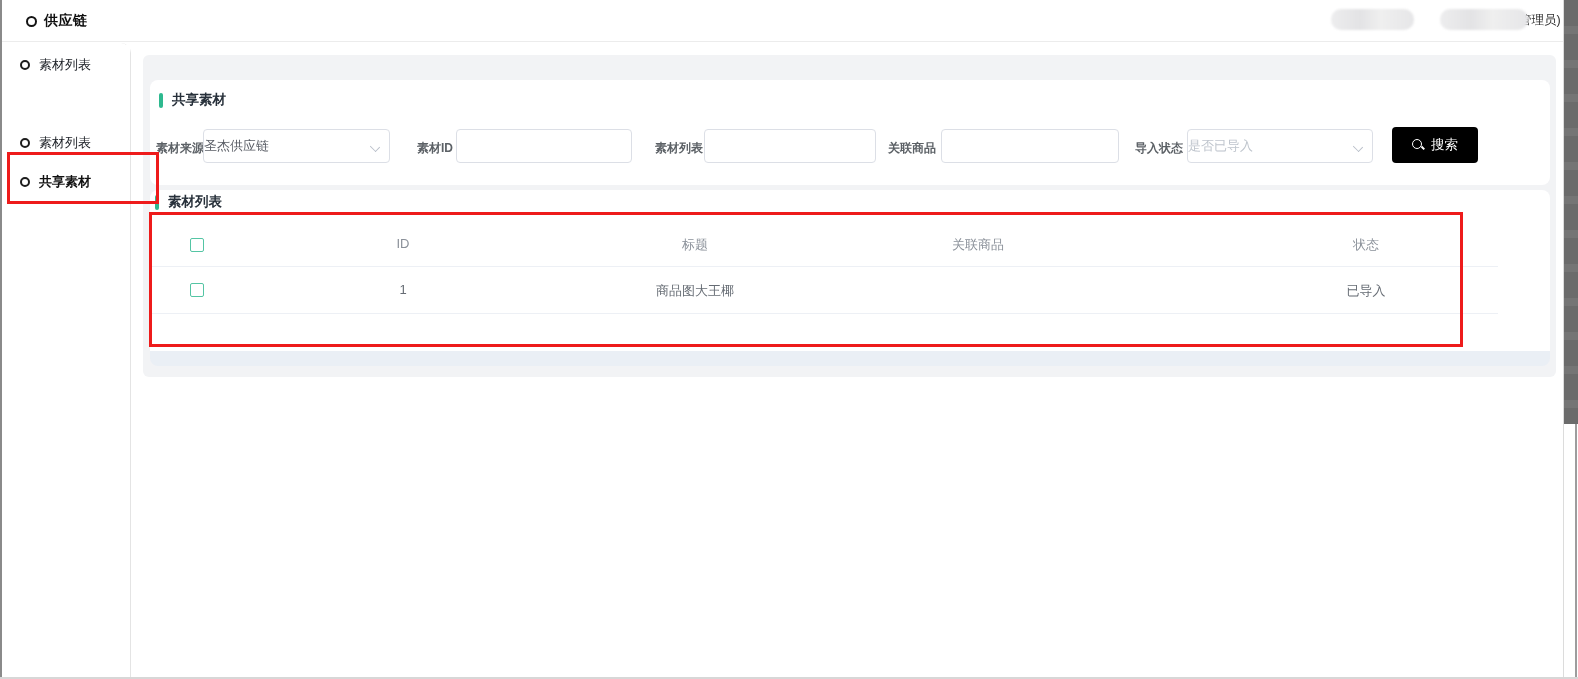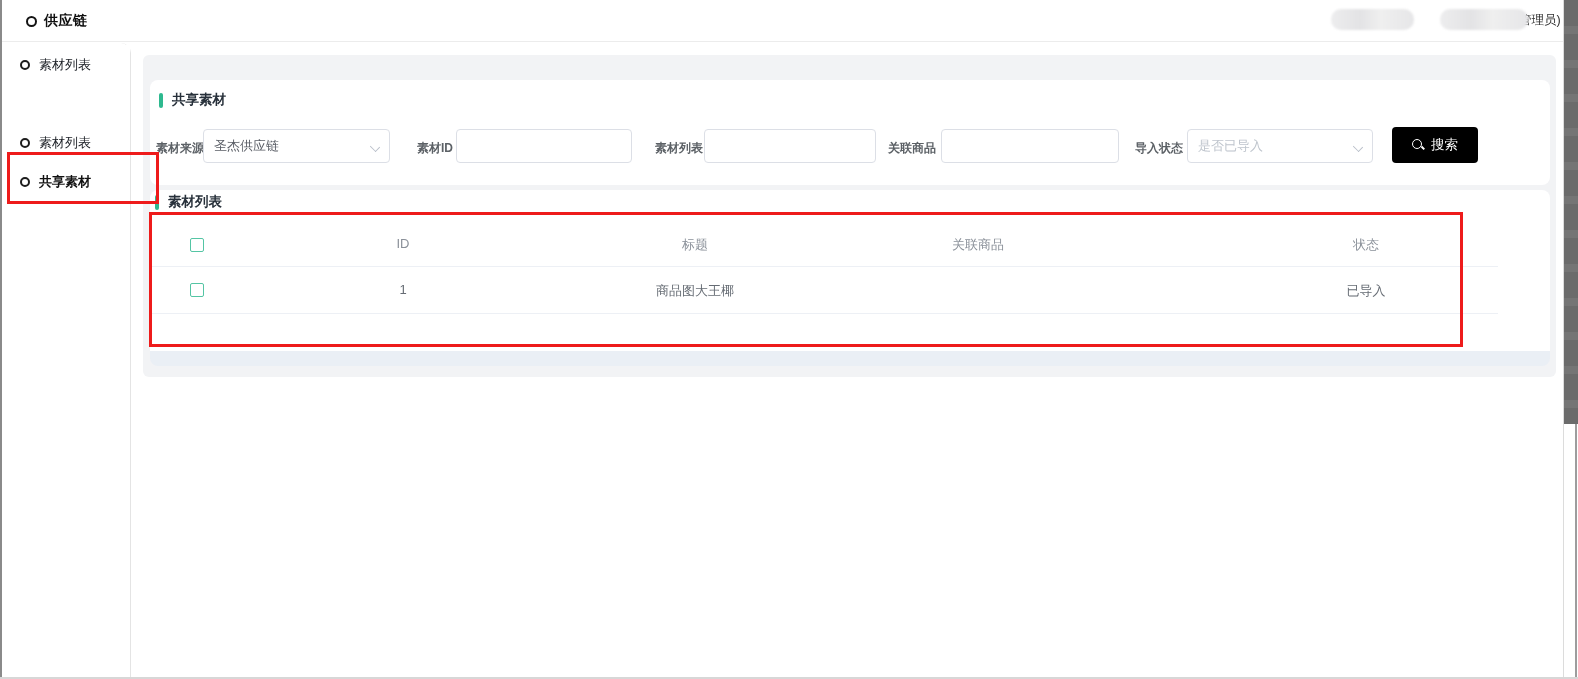--- a/index.html
+++ b/index.html
@@ -55,21 +55,21 @@
   .card { position:absolute; background:#fff; border-radius:8px; z-index:2; }
   .filter-card { left:150px; top:80px; width:1400px; height:105px; }
   .table-card  { left:150px; top:190px; width:1400px; height:172px; overflow:hidden; }
 
   .section-head { position:absolute; display:flex; align-items:center; gap:9px; }
   .green-bar { width:4px; height:15px; border-radius:2px; }
   .section-title { font-size:13.5px; font-weight:bold; color:#27303a; white-space:nowrap; }
 
   .f-label { position:absolute; top:60px; font-size:12px; color:#5c6166; white-space:nowrap;font-weight:bold; }
   .f-box { position:absolute; top:49px; height:34px; background:#fff; border:1px solid #dcdfe6; border-radius:4px; }
-  .f-select { display:flex; align-items:center; padding:0 28px 0 10px; }
+  .f-select { display:flex; align-items:center; padding:0 28px 0 0; }
   .f-select .val { font-size:13px; color:#5a5e66; white-space:nowrap; }
   .f-select .val.placeholder { color:#bfc5cd; }
   .chevron { position:absolute; right:10px; top:13px; width:8px; height:8px; }
   .chevron::before { content:""; position:absolute; left:0; top:0; width:7px; height:7px;
     border-right:1.5px solid #b9bfc9; border-bottom:1.5px solid #b9bfc9; transform:rotate(45deg) scale(1,.8); }
 
   .search-btn { position:absolute; left:1242px; top:47px; width:86px; height:36px; border:none; border-radius:4px;
     color:#fff; font-size:13.5px; display:flex; align-items:center; justify-content:center; gap:6px; cursor:pointer;
     font-family:inherit; }
   .mag { width:13px; height:13px; position:relative; flex:none; }

